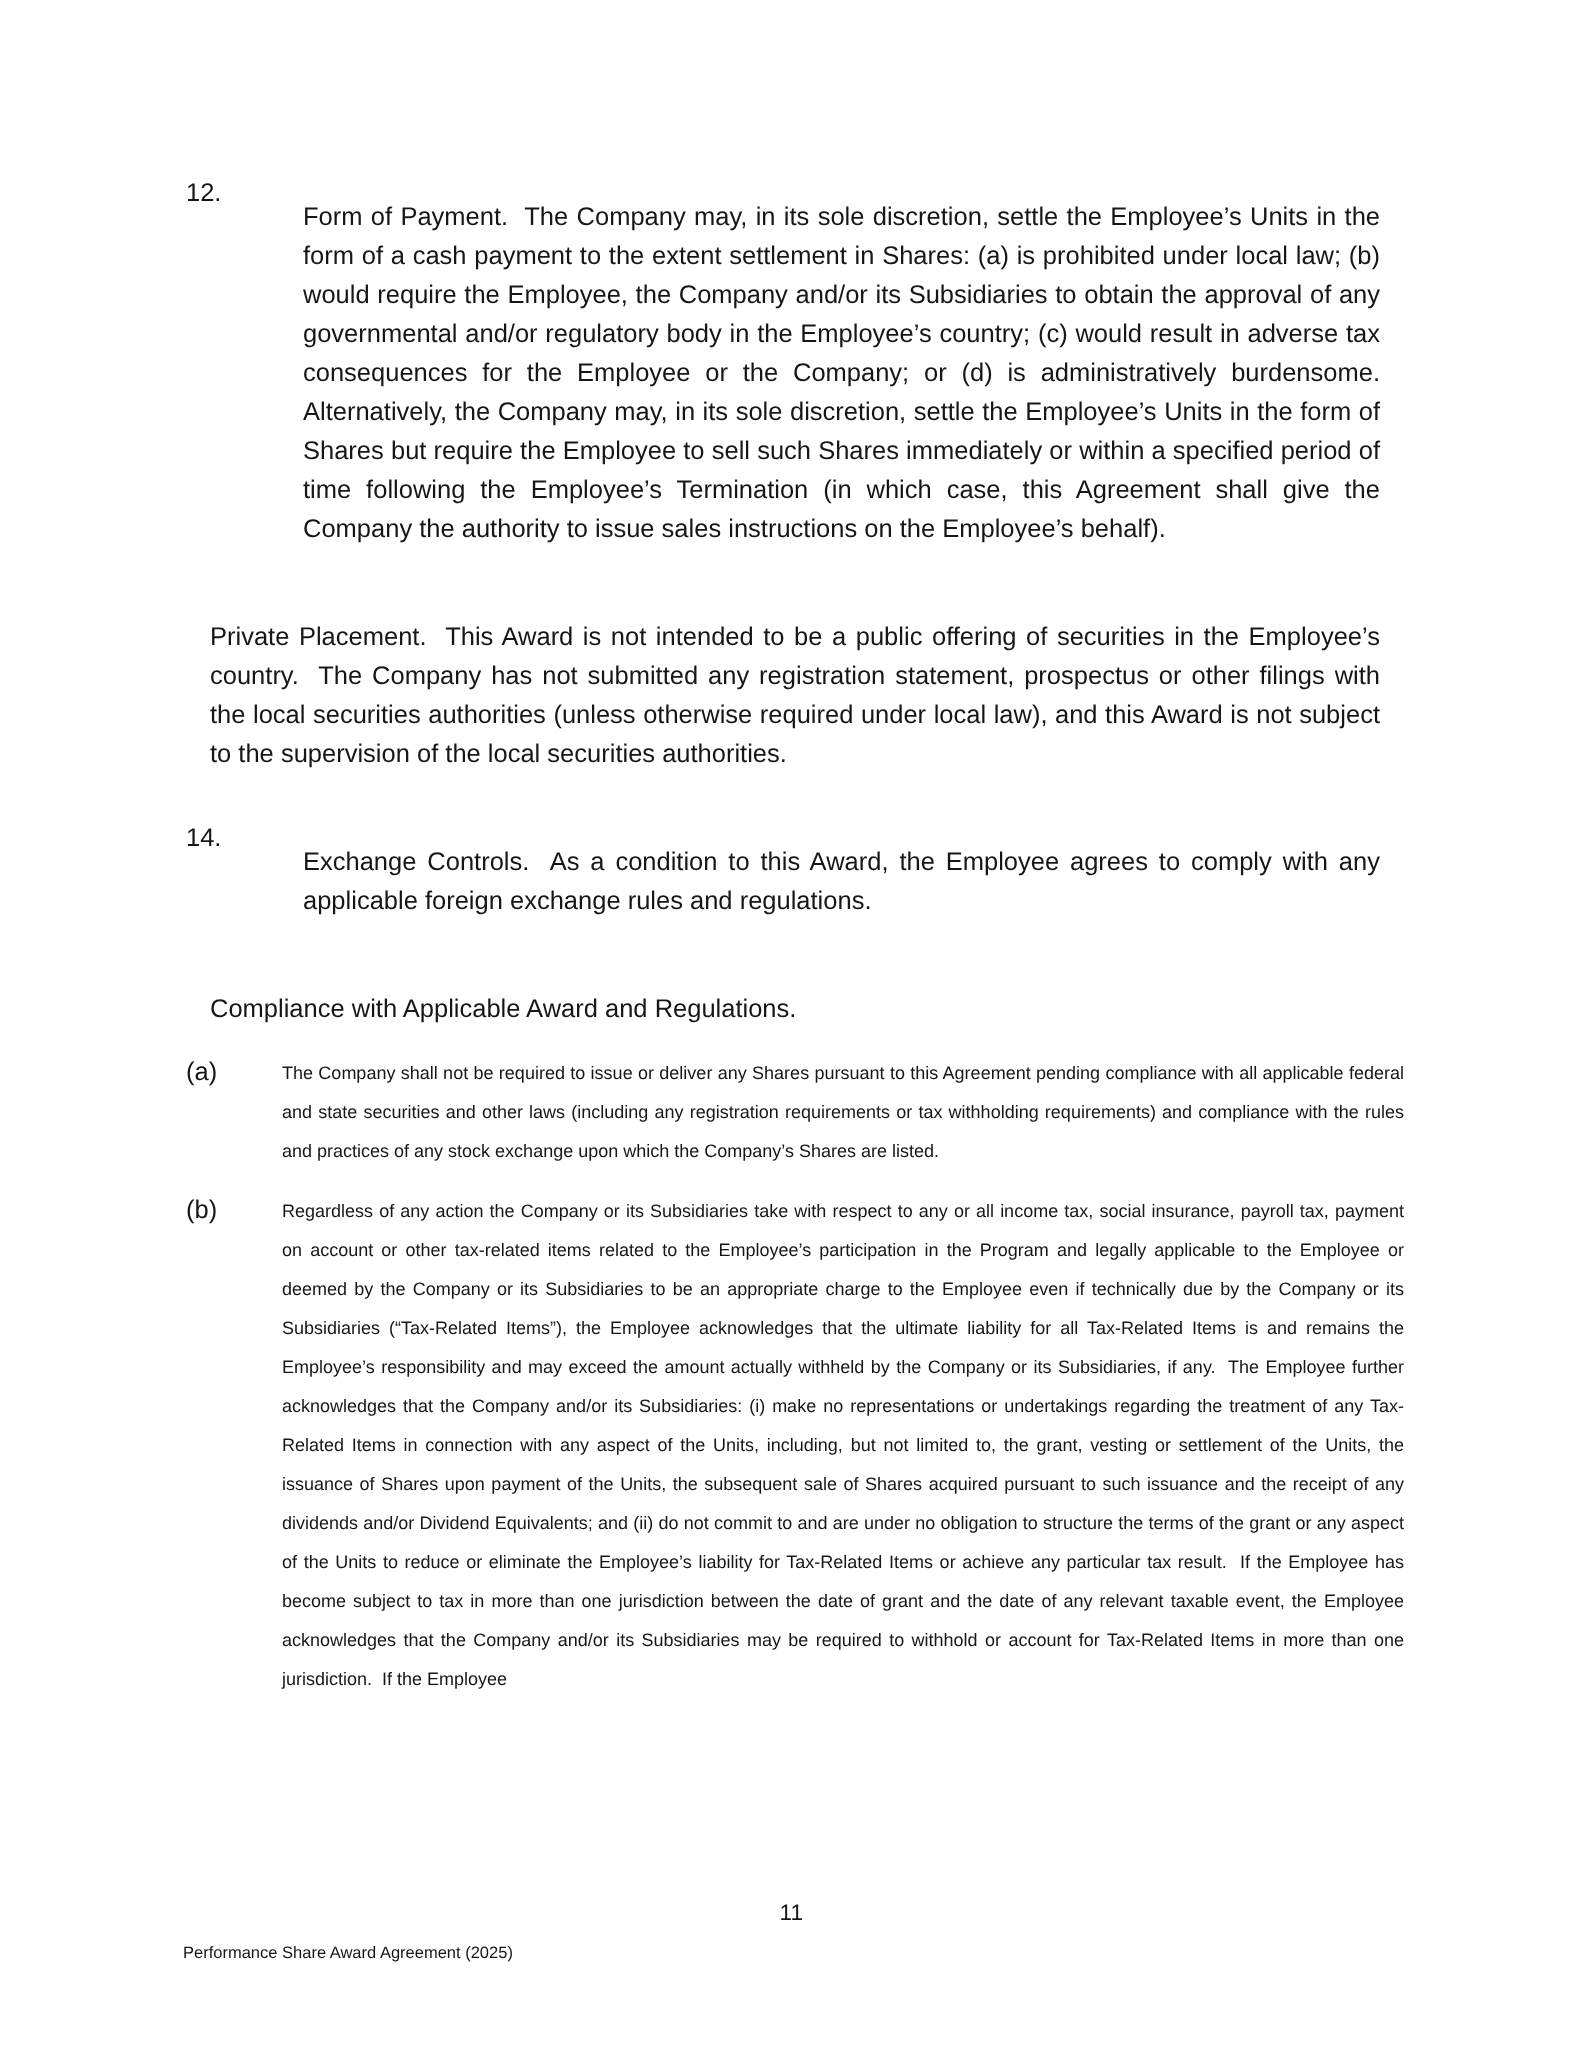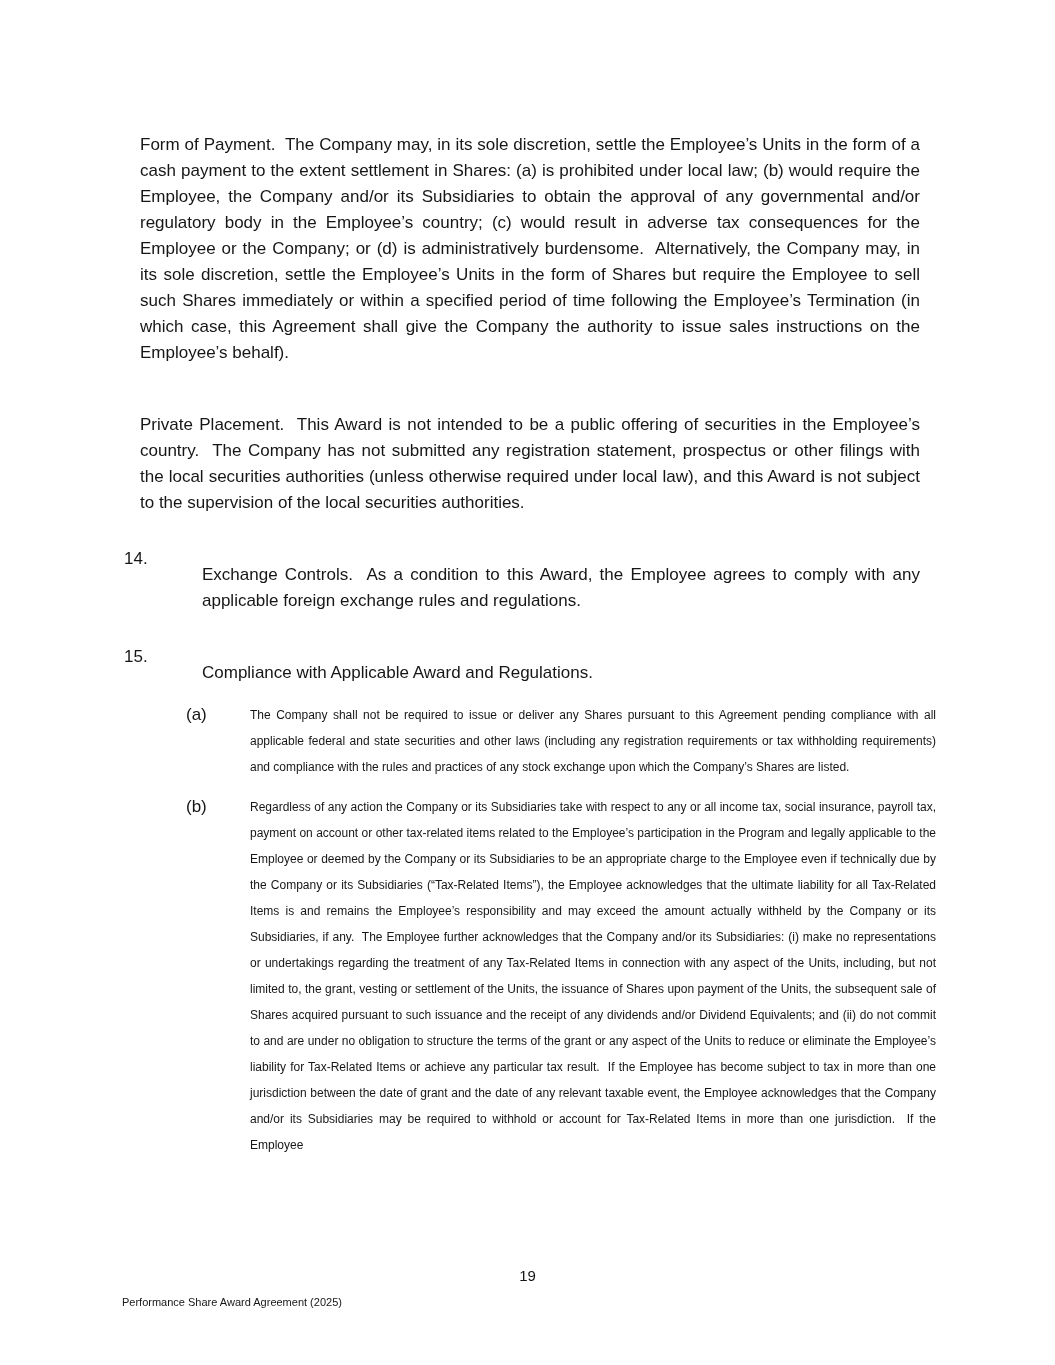--- a/index.html
+++ b/index.html
@@ -67,52 +67,52 @@
     line-height: 16px;
   }
 </style>
 </head>
 <body>
 
 <div class="page">
   <div class="content">
 
     <div class="section">
+      <div class="sec-num">12.</div>
       <div class="sec-body">
         <p class="para"><span>Form of Payment.</span><span>  The Company may, in its sole discretion, settle the Employee’s Units in the form of a cash payment to the extent settlement in Shares: (a) is prohibited under local law; (b) would require the Employee, the Company and/or its Subsidiaries to obtain the approval of any governmental and/or regulatory body in the Employee’s country; (c) would result in adverse tax consequences for the Employee or the Company; or (d) is administratively burdensome.  Alternatively, the Company may, in its sole discretion, settle the Employee’s Units in the form of Shares but require the Employee to sell such Shares immediately or within a specified period of time following the Employee’s Termination (in which case, this Agreement shall give the Company the authority to issue sales instructions on the Employee’s behalf).</span></p>
       </div>
     </div>
 
     <div class="section">
       <div class="sec-body">
         <p class="para"><span>Private Placement.</span><span>  This Award is not intended to be a public offering of securities in the Employee’s country.  The Company has not submitted any registration statement, prospectus or other filings with the local securities authorities (unless otherwise required under local law), and this Award is not subject to the supervision of the local securities authorities.</span></p>
       </div>
     </div>
 
     <div class="section">
       <div class="sec-num">14.</div>
       <div class="sec-body">
         <p class="para"><span>Exchange Controls.</span><span>  As a condition to this Award, the Employee agrees to comply with any applicable foreign exchange rules and regulations.</span></p>
       </div>
     </div>
 
     <div class="section">
-      <div class="sec-num">15.</div>
       <div class="sec-body">
         <p class="para"><span>Compliance with Applicable Award and Regulations.</span></p>
 
         <div class="subitem">
           <div class="sub-label">(a)</div>
           <div class="sub-text">The Company shall not be required to issue or deliver any Shares pursuant to this Agreement pending compliance with all applicable federal and state securities and other laws (including any registration requirements or tax withholding requirements) and compliance with the rules and practices of any stock exchange upon which the Company’s Shares are listed.</div>
         </div>
 
         <div class="subitem">
           <div class="sub-label">(b)</div>
           <div class="sub-text">Regardless of any action the Company or its Subsidiaries take with respect to any or all income tax, social insurance, payroll tax, payment on account or other tax-related items related to the Employee’s participation in the Program and legally applicable to the Employee or deemed by the Company or its Subsidiaries to be an appropriate charge to the Employee even if technically due by the Company or its Subsidiaries (“Tax-Related Items”), the Employee acknowledges that the ultimate liability for all Tax-Related Items is and remains the Employee’s responsibility and may exceed the amount actually withheld by the Company or its Subsidiaries, if any.  The Employee further acknowledges that the Company and/or its Subsidiaries: (i) make no representations or undertakings regarding the treatment of any Tax-Related Items in connection with any aspect of the Units, including, but not limited to, the grant, vesting or settlement of the Units, the issuance of Shares upon payment of the Units, the subsequent sale of Shares acquired pursuant to such issuance and the receipt of any dividends and/or Dividend Equivalents; and (ii) do not commit to and are under no obligation to structure the terms of the grant or any aspect of the Units to reduce or eliminate the Employee’s liability for Tax-Related Items or achieve any particular tax result.  If the Employee has become subject to tax in more than one jurisdiction between the date of grant and the date of any relevant taxable event, the Employee acknowledges that the Company and/or its Subsidiaries may be required to withhold or account for Tax-Related Items in more than one jurisdiction.  If the Employee</div>
         </div>
       </div>
     </div>
 
   </div>
 
-  <div class="page-number">19</div>
+  <div class="page-number">11</div>
   <div class="footer">Performance Share Award Agreement (2025)</div>
 </div>
 
 </body></html>

